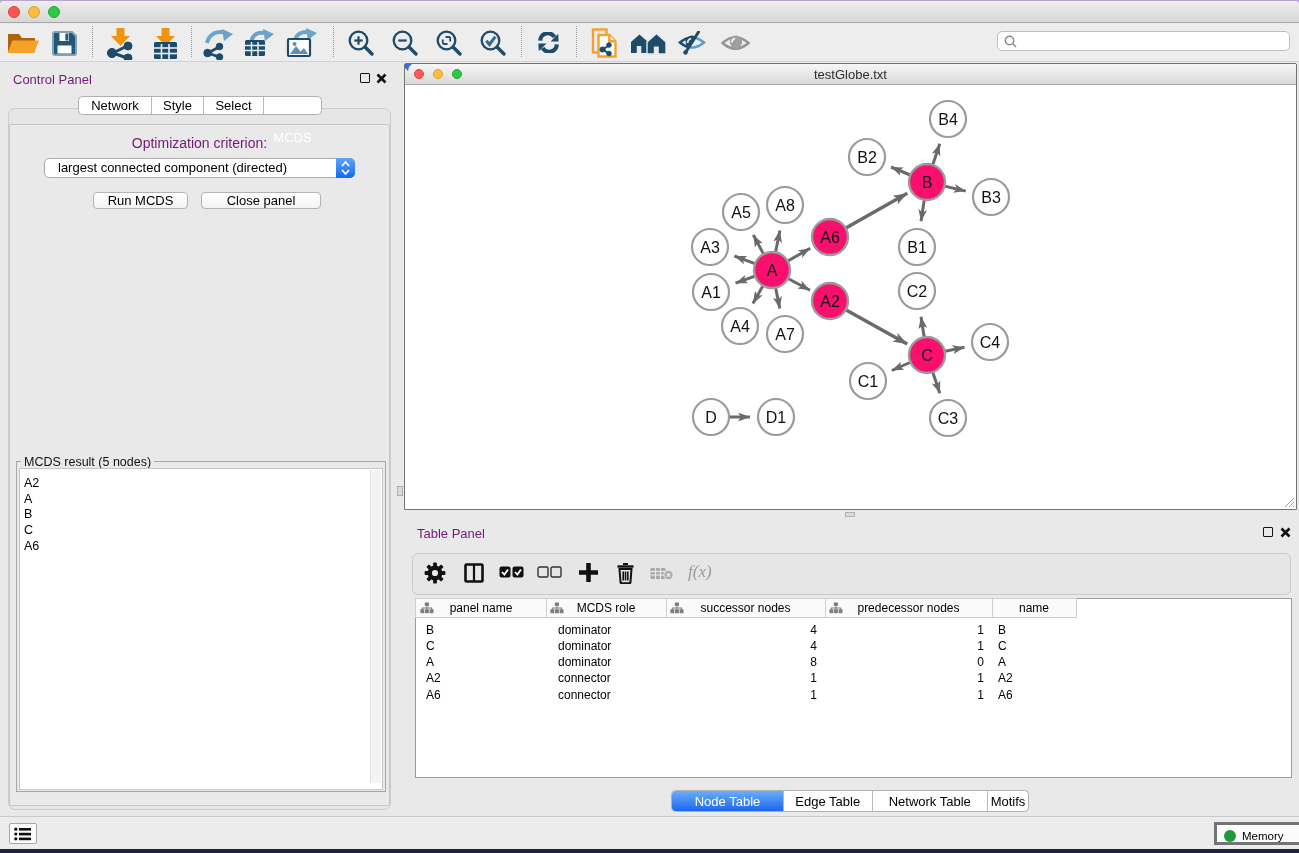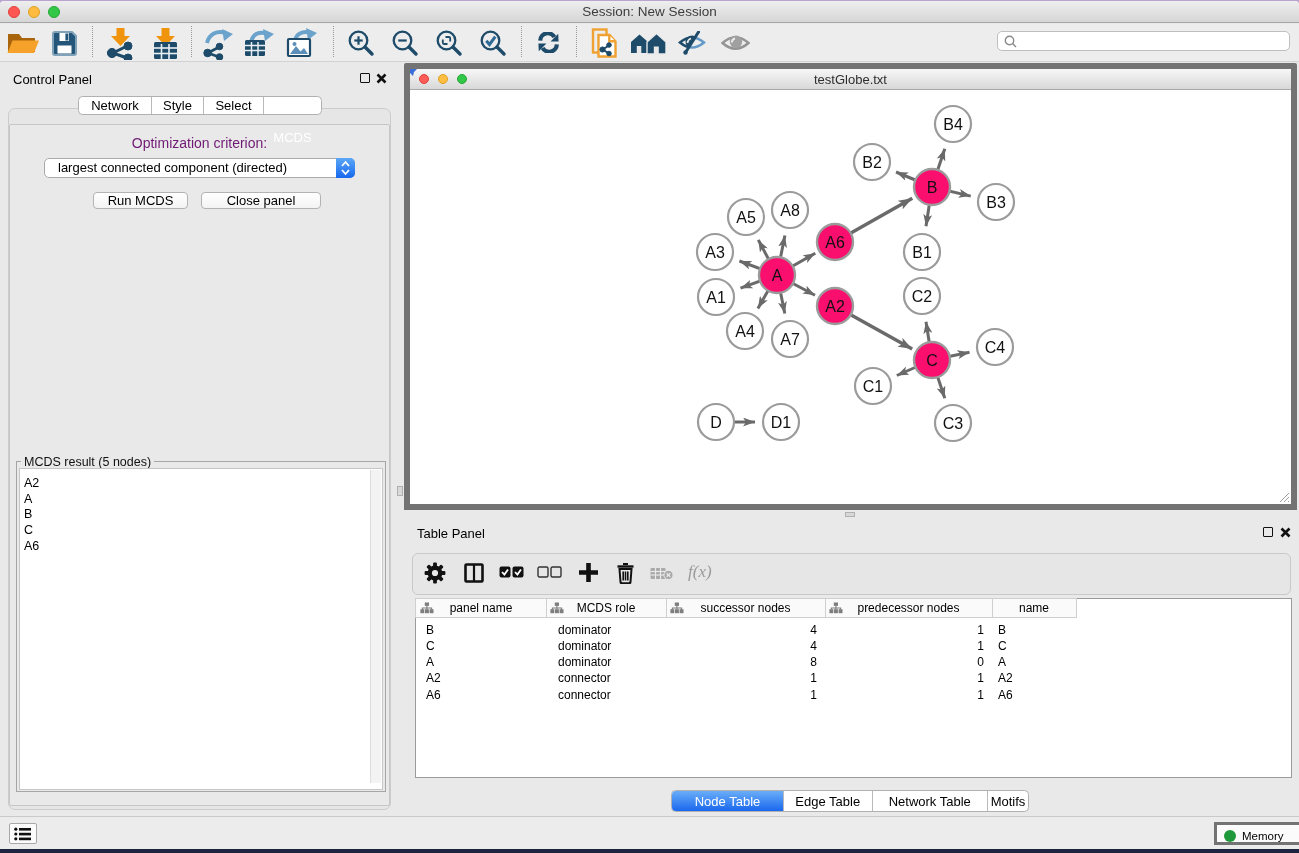--- a/index.html
+++ b/index.html
@@ -11,21 +11,21 @@
 .tl { position:absolute; border-radius:50%; }
 #title { position:absolute; top:3px; width:100%; text-align:center; font-size:13.5px; color:#3c3c3c; }
 #toolbar { position:absolute; left:0; top:24px; width:1299px; height:38px; background:#ededed; border-bottom:1px solid #d2d2d2; }
 .tbi { position:absolute; }
 .sep { position:absolute; top:2px; height:31px; width:0; border-left:1px dotted #9a9a9a; }
 #search { position:absolute; left:997px; top:7px; width:293px; height:20px; background:#fff;
   border:1px solid #bfbfbf; border-radius:5px; }
 
 #cp-outer { position:absolute; left:8px; top:108px; width:383px; height:702px; border:1px solid #cccccc; border-radius:7px; background:#e6e6e6; }
 #cp-inner { position:absolute; left:9px; top:124px; width:381px; height:682px; border:1px solid #c6c6c6; border-radius:2px; background:#e9e9e9; }
-.dockhdr { position:absolute; font-size:13px; color:#000000; }
+.dockhdr { position:absolute; font-size:13px; color:#701a75; }
 .flico { position:absolute; width:10px; height:10px; border:1.6px solid #111; border-radius:1px; background:transparent; }
 .xico { position:absolute; width:11px; height:11px; }
 #tabs { position:absolute; left:78px; top:96px; width:244px; height:19px; background:#fff;
   border:1px solid #b0b0b0; border-radius:4.5px; display:flex; font-size:13px; }
 #tabs div { text-align:center; line-height:18px; color:#000; border-right:1px solid #b9b9b9; }
 #tabs div:last-child { border-right:none; border-radius:0 4px 4px 0;
   background:linear-gradient(#6aaef8,#1a68ee); color:#fff;margin-top:32px; }
 .ctext { position:absolute; font-size:13px; color:#701a75; }
 #dropdown { position:absolute; left:44px; top:158px; width:311px; height:20px; background:#fff;
   border:1px solid #ababab; border-radius:5px; font-size:13px; color:#000; line-height:17px; padding-left:13px; }
@@ -35,21 +35,21 @@
   border-radius:4px; font-size:13px; text-align:center; line-height:15px; color:#000; }
 #fieldset { position:absolute; left:16px; top:461px; width:370px; height:331px; border:1px solid #a6a6a6; }
 #legend { position:absolute; left:4px; top:-7px; background:#e9e9e9; padding:0 3px; font-size:12.5px; color:#111; }
 #mlist { position:absolute; left:2px; top:6px; width:364px; height:322px; background:#fff; border:1px solid #c6c6c6;
   font-size:12.5px; color:#000; }
 #mlist { padding-top:7px; }
 #mlist > div { height:15.7px; padding-left:4px; }
 #sctrack { position:absolute; right:1px; top:1px; width:11px; height:319px; background:#f3f3f3; border-left:1px solid #ddd; }
 
 #netwin { position:absolute; left:404px; top:63px; width:893px; height:447px; background:#fff;
-  border:6px solid #737373; border-radius:2px 2px 0 0; }
+  border:1px solid #737373; border-radius:2px 2px 0 0; }
 #nettb { position:absolute; left:0; top:0; width:100%; height:21px; background:linear-gradient(#f7f7f7,#d8d8d8);
   border-bottom:1px solid #a8a8a8; border-radius:2px 2px 0 0; }
 #nettitle { position:absolute; width:100%; top:3px; text-align:center; font-size:13px; color:#2e2e2e; }
 #graph { position:absolute; left:0; top:19px; }
 
 #tbl { position:absolute; left:415px; top:598px; width:877px; height:180px; background:#fff; border:1px solid #9b9b9b; }
 #thead { position:absolute; left:415px; top:598px; width:662px; height:20px; background:#fafafa; border:1px solid #cfcfcf; }
 .hlab { position:absolute; top:601px; font-size:12px; color:#000; text-align:center; }
 .hdiv { position:absolute; top:599px; height:18px; width:0; border-left:1px solid #cfcfcf; }
 .cell { position:absolute; font-size:12px; color:#000; }
@@ -64,21 +64,20 @@
 #listbtn { position:absolute; left:9px; top:823px; width:28px; height:21px; background:#fbfbfb; border:1px solid #a8a8a8; border-radius:2px; }
 #membtn { position:absolute; left:1214px; top:822px; width:93px; height:23px; background:#fbfbfb; border:3px solid #737373; }
 </style></head>
 <body>
 <div id="app"></div>
 <div id="deskbot"></div>
 <div id="titlebar">
   <div class="tl" style="left:8px;top:5px;width:12px;height:12px;background:#fc5753;border:1px solid #e14139"></div>
   <div class="tl" style="left:28px;top:5px;width:12px;height:12px;background:#fdbc40;border:1px solid #dfa023"></div>
   <div class="tl" style="left:48px;top:5px;width:12px;height:12px;background:#33c748;border:1px solid #24a732"></div>
-  <div id="title">Session: New Session</div>
 </div>
 <div id="toolbar">
 <div class="sep" style="left:92px"></div>
 <div class="sep" style="left:191px"></div>
 <div class="sep" style="left:333px"></div>
 <div class="sep" style="left:521px"></div>
 <div class="sep" style="left:576px"></div>
 <div id="search">
       <svg width="16" height="16" style="position:absolute;left:5px;top:2px">
 <circle cx="6.5" cy="6.5" r="4.2" fill="none" stroke="#8a8a8a" stroke-width="1.4"></circle>

